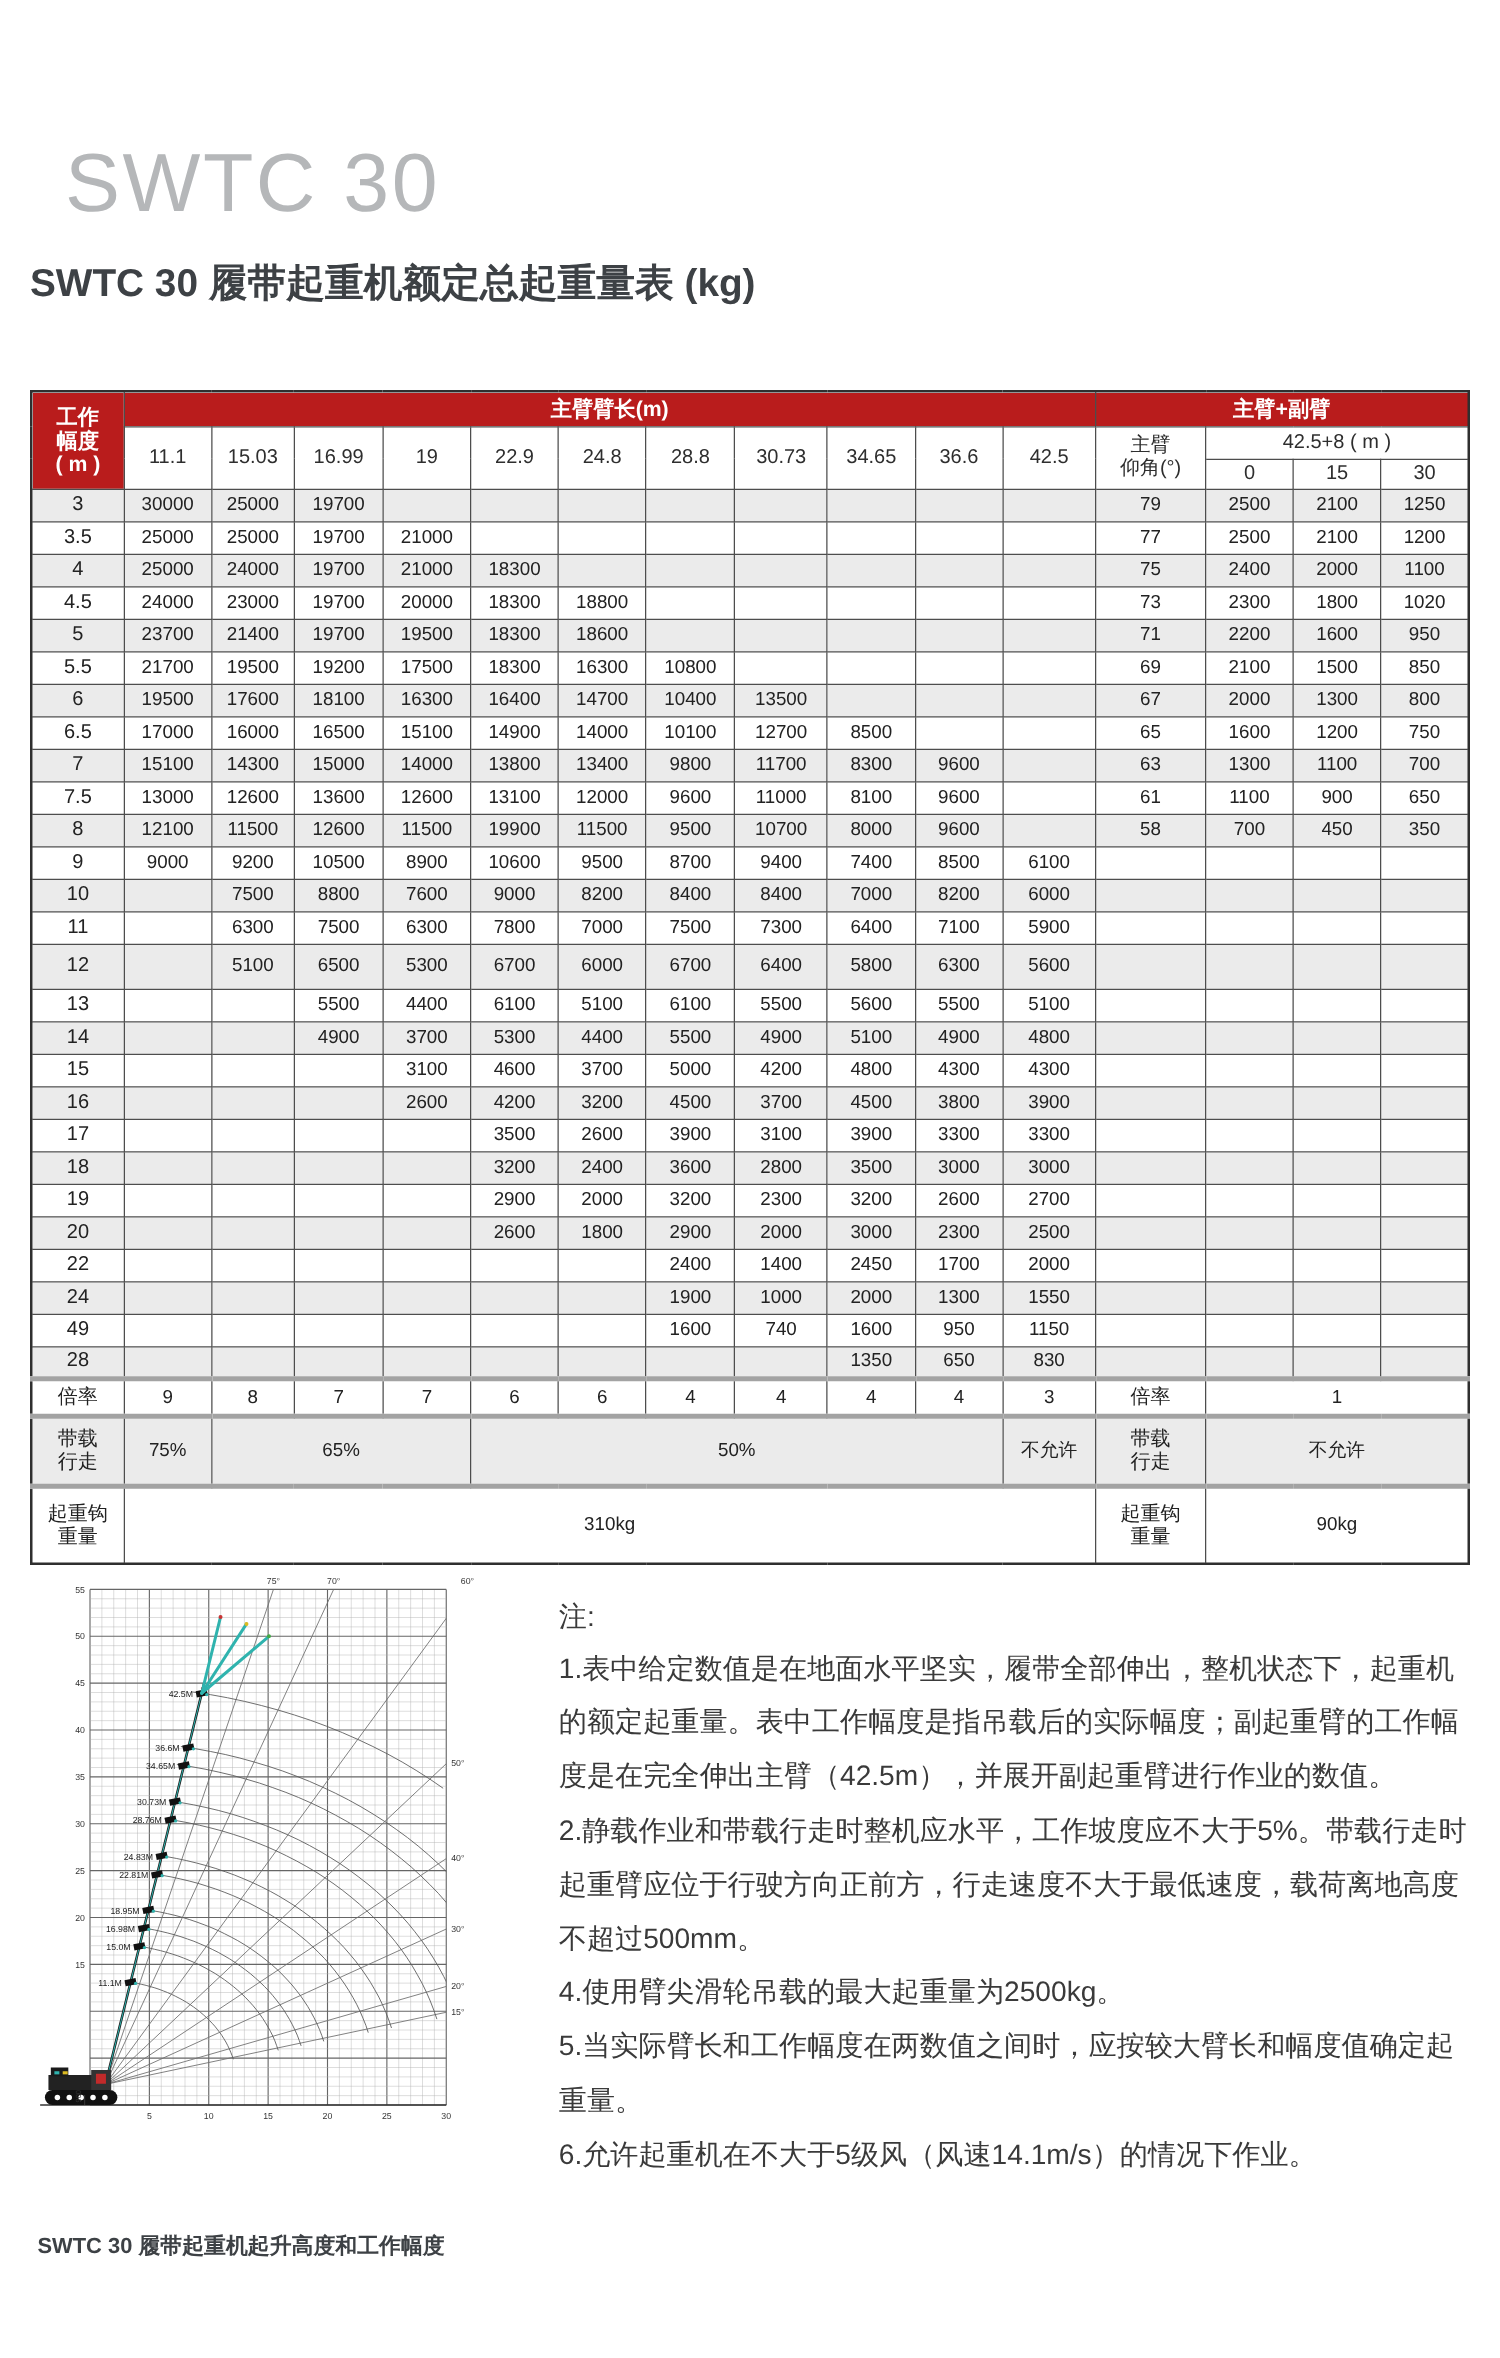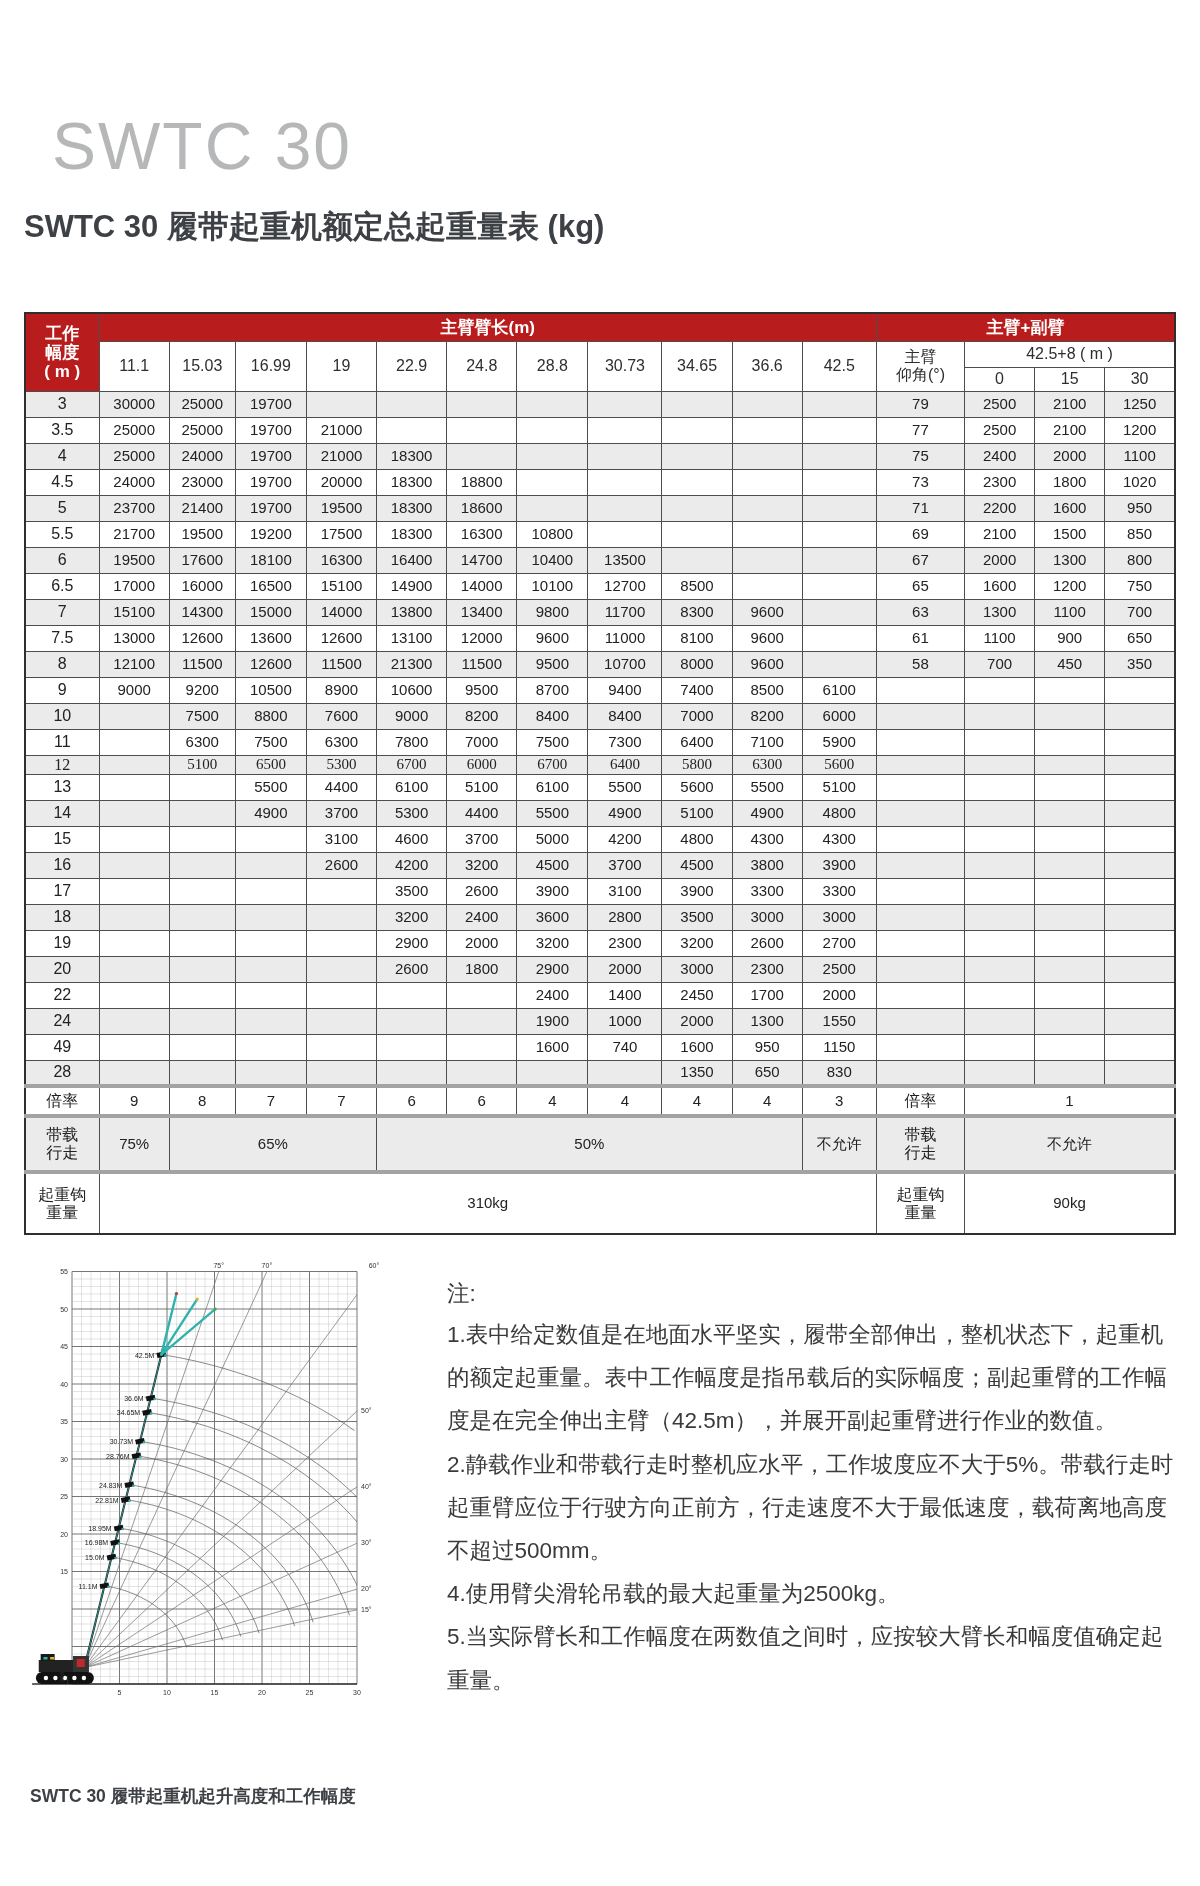--- a/index.html
+++ b/index.html
@@ -273,21 +273,21 @@
           <td class="val">1100</td>
           <td class="val">900</td>
           <td class="val">650</td>
         </tr>
         <tr class="stripe" style="height: 26px;">
           <td class="rcell">8</td>
           <td class="val">12100</td>
           <td class="val">11500</td>
           <td class="val">12600</td>
           <td class="val">11500</td>
-          <td class="val">21300</td>
+          <td class="val">19900</td>
           <td class="val">11500</td>
           <td class="val">9500</td>
           <td class="val">10700</td>
           <td class="val">8000</td>
           <td class="val">9600</td>
           <td class="val"></td>
           <td class="val">58</td>
           <td class="val">700</td>
           <td class="val">450</td>
           <td class="val">350</td>
@@ -339,21 +339,21 @@
           <td class="val">7500</td>
           <td class="val">7300</td>
           <td class="val">6400</td>
           <td class="val">7100</td>
           <td class="val">5900</td>
           <td class="val"></td>
           <td class="val"></td>
           <td class="val"></td>
           <td class="val"></td>
         </tr>
-        <tr class="stripe" style="height: 19px; font-family: Liberation Serif, serif;">
+        <tr class="stripe" style="height: 36px;">
           <td class="rcell">12</td>
           <td class="val"></td>
           <td class="val">5100</td>
           <td class="val">6500</td>
           <td class="val">5300</td>
           <td class="val">6700</td>
           <td class="val">6000</td>
           <td class="val">6700</td>
           <td class="val">6400</td>
           <td class="val">5800</td>
@@ -835,13 +835,14 @@
     </svg>
 </div>
 <div class="chart-caption">SWTC 30 履带起重机起升高度和工作幅度</div>
 
 <div class="notes" id="notes">
   <div class="nt">注:</div>
 <p>1.表中给定数值是在地面水平坚实，履带全部伸出，整机状态下，起重机的额定起重量。表中工作幅度是指吊载后的实际幅度；副起重臂的工作幅度是在完全伸出主臂（42.5m），并展开副起重臂进行作业的数值。</p>
     <p>2.静载作业和带载行走时整机应水平，工作坡度应不大于5%。带载行走时起重臂应位于行驶方向正前方，行走速度不大于最低速度，载荷离地高度不超过500mm。</p>
     <p>4.使用臂尖滑轮吊载的最大起重量为2500kg。</p>
     <p>5.当实际臂长和工作幅度在两数值之间时，应按较大臂长和幅度值确定起重量。</p>
+    <p>6.允许起重机在不大于5级风（风速14.1m/s）的情况下作业。</p>
   </div>
 
 </body></html>

